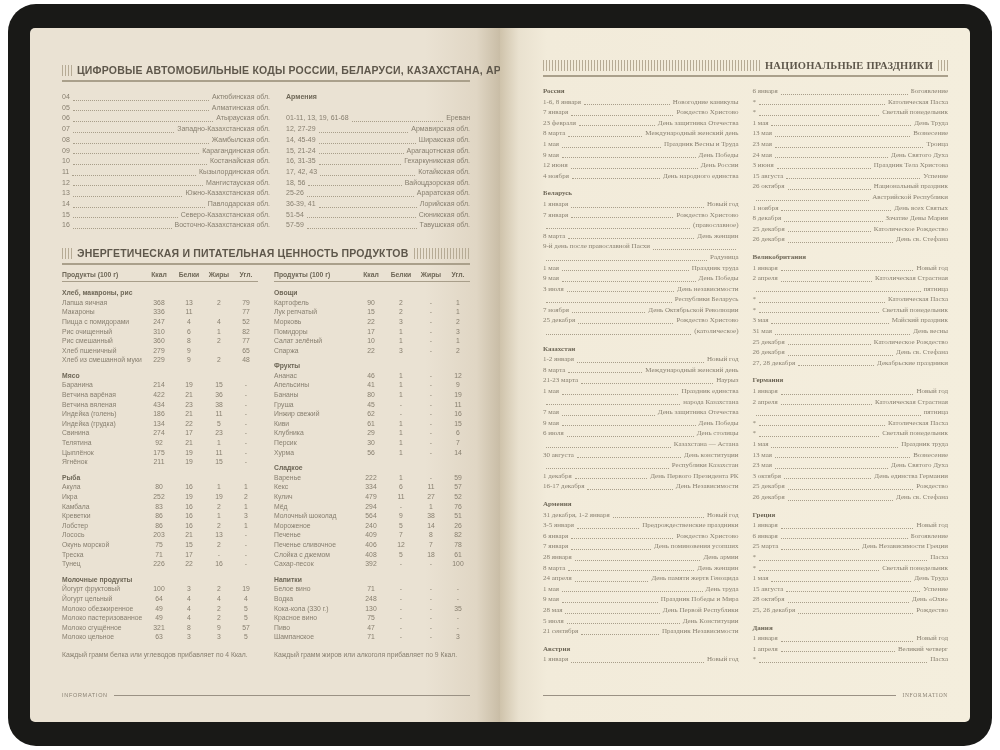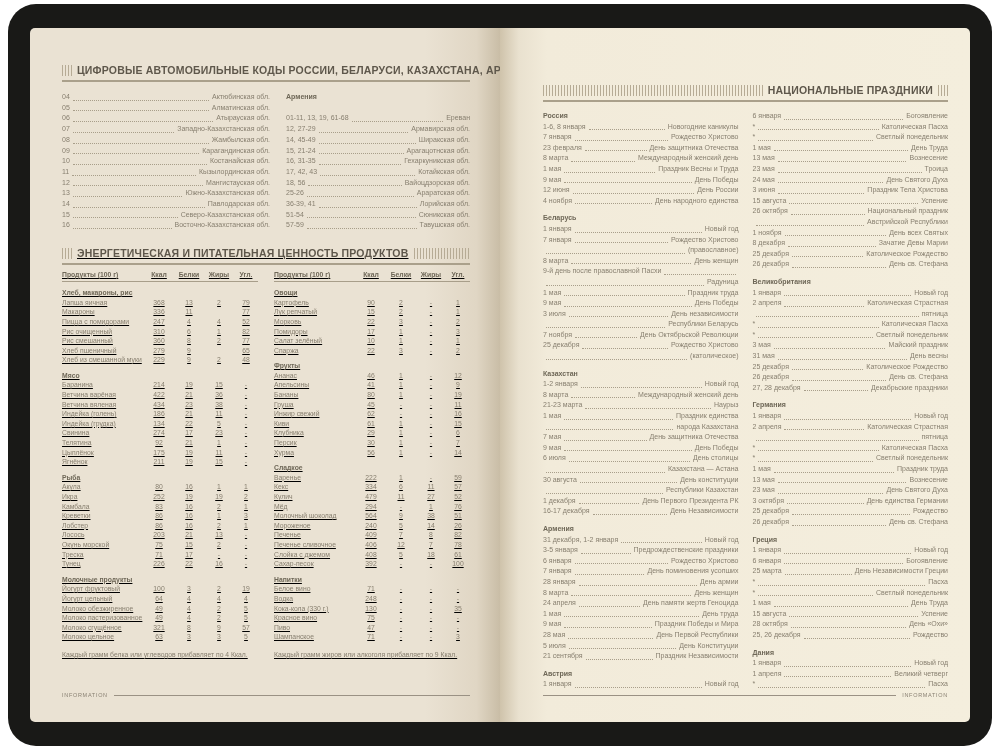--- a/index.html
+++ b/index.html
@@ -5,42 +5,42 @@
   * { margin:0; padding:0; box-sizing:border-box; }
   body { font-family:"Liberation Sans", sans-serif; background:#ffffff; }
   .canvas { position:relative; width:1000px; height:750px; background:#ffffff; overflow:hidden; }
   .notebook { position:absolute; left:8px; top:4px; width:984px; height:742px;
               background:#191917; border-radius:28px; }
   .pages { position:absolute; left:30px; top:28px; width:940px; height:694px; display:flex; }
   .page { width:470px; height:694px; position:relative; }
   .page-left { background:linear-gradient(90deg,#eae2d3 0%,#eae2d3 84%,#e0d6c4 95%,#c9bda6 100%);
                border-radius:5px 0 0 5px; padding:36px 30px 0 32px; }
   .page-right { background:linear-gradient(90deg,#cfc3ab 0%,#e9e1cf 4%,#f2ebda 10%,#f4eedd 100%);
-                border-radius:0 5px 5px 0; padding:56px 22px 0 43px; }
+                border-radius:0 5px 5px 0; padding:32px 22px 0 43px;font-family:Liberation Serif, serif; }
 
   .section-header { display:flex; align-items:center; gap:5px;
                     border-bottom:2px solid #aaa08b; padding-bottom:4px; }
   .hatch { height:11px;
            background:repeating-linear-gradient(90deg,#b6ab95 0,#b6ab95 1px,transparent 1px,transparent 3px); }
   .hatch-small { width:10px; flex:0 0 10px; }
   .hatch-fill { flex:1 1 auto; }
   .section-title { font-weight:bold; font-size:10.5px; color:#5e574b; white-space:nowrap; letter-spacing:0.2px; }
 
   .dot-row { display:flex; align-items:baseline; font-size:7px; color:#877f6f; white-space:nowrap; }
   .leader { flex:1 1 auto; min-width:5px; border-bottom:1px dotted #a89e8a;
             margin:0 3px 2px 3px; align-self:flex-end; }
   .dr-left { flex:0 0 auto; } .dr-right { flex:0 0 auto; }
 
   .codes-wrap { display:flex; gap:16px; margin-top:10px; }
   .codes-left { width:208px; flex:0 0 208px; }
   .codes-right { flex:1 1 auto; }
   .codes-wrap .dot-row { line-height:10.7px; }
   .codes-group-title { font-size:7px; font-weight:bold; color:#6e6757; line-height:10.7px; margin-bottom:10.7px; }
 
-  .nutrition-section { margin-top:16px;text-decoration:underline; }
+  .nutrition-section { margin-top:16px; }
   .nut-cols { display:flex; gap:16px; margin-top:6px; }
   .nut-col { flex:1 1 0; }
   .nut-header-row, .nut-row { display:grid; grid-template-columns:1fr 30px 30px 30px 24px; }
   .nut-header-row { font-size:6.8px; font-weight:bold; color:#6e6757; padding-bottom:3px;
                     border-bottom:1px solid #a89e8a; margin-bottom:3px; }
   .nut-header-row .num, .nut-num { text-align:center; }
   .nut-row { font-size:6.8px; line-height:9.6px; color:#877f6f; white-space:nowrap; }
   .nut-group-title { font-size:6.8px; font-weight:bold; color:#6e6757; line-height:9.6px; margin-top:6px; }
   .nut-note { font-size:6.8px; color:#877f6f; margin-top:8px; line-height:9.6px; }
 

